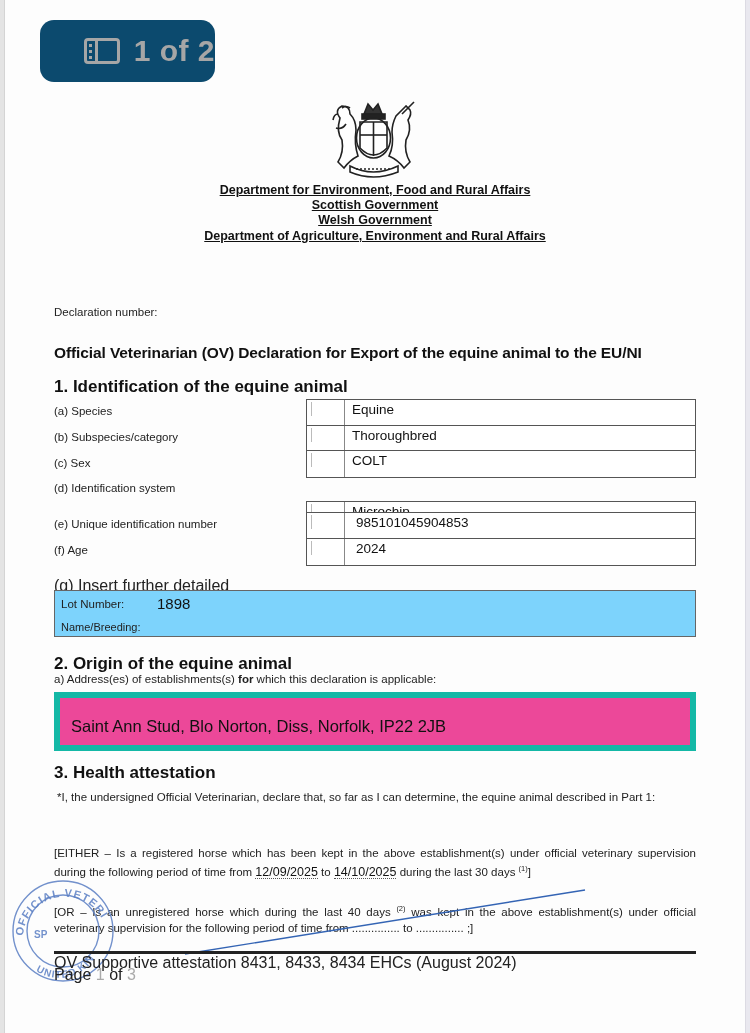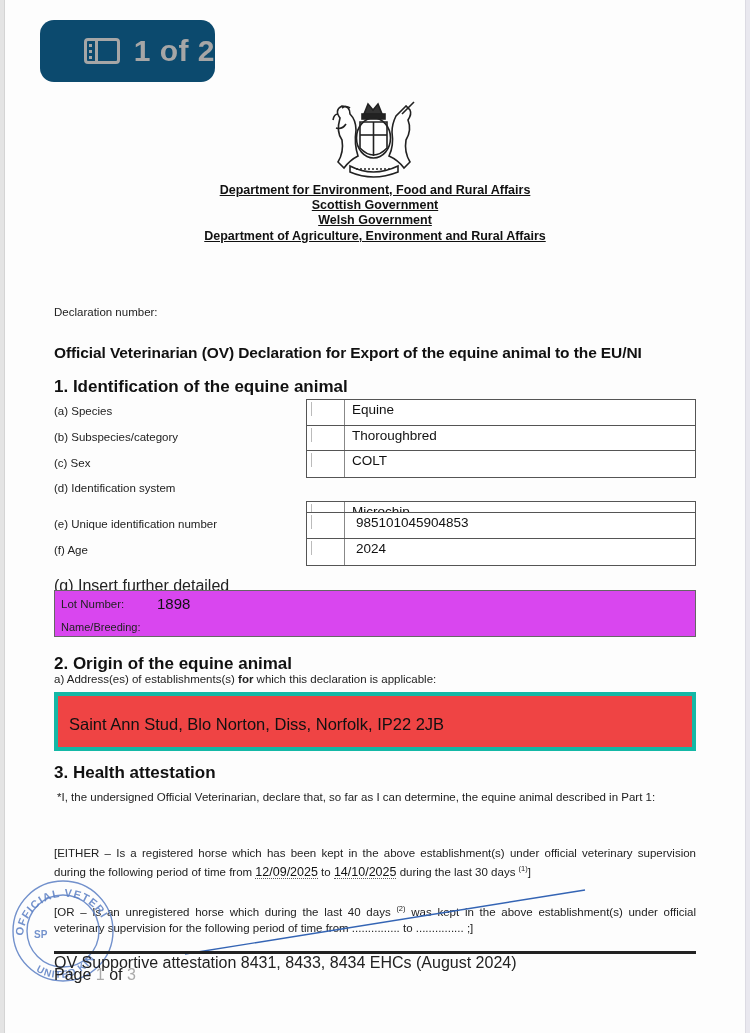--- a/index.html
+++ b/index.html
@@ -23,29 +23,29 @@
   .doc-title { position: absolute; left: 54px; top: 344px; font-size: 15.5px; font-weight: bold; color: #111; letter-spacing: -0.1px; }
   .section-heading { position: absolute; left: 54px; font-size: 17px; font-weight: bold; color: #111; }
 
   .field-label { position: absolute; left: 54px; font-size: 11.5px; color: #222; }
   .field-box { position: absolute; left: 306px; width: 390px; height: 28px; border: 1px solid #555; background: #fff; }
   .field-box .stub { position: absolute; left: 0; top: 0; width: 38px; height: 100%; border-right: 1px solid #888; }
   .field-box .stub::before { content: ""; position: absolute; left: 4px; top: 2px; width: 1px; height: 14px; background: #bbb; }
   .field-box .val { position: absolute; left: 45px; top: 2px; font-size: 13.5px; color: #111; white-space: nowrap; }
 
   .desc-label { position: absolute; left: 54px; top: 577px; font-size: 16px; color: #222; border-bottom: 1px solid #777; width: 246px; padding-bottom: 1px; }
-  .desc-box { position: absolute; left: 54px; top: 590px; width: 642px; height: 47px; border: 1px solid #666; background: #d946ef; }
+  .desc-box { position: absolute; left: 54px; top: 590px; width: 642px; height: 47px; border: 1px solid #666; background: #7dd3fc; }
   .desc-box .lot-label { position: absolute; left: 6px; top: 7px; font-size: 11.5px; color: #222; }
   .desc-box .lot-val { position: absolute; left: 74px; top: 4px; font-size: 15px; color: #111; margin-left: 28px; }
   .desc-box .name-label { position: absolute; left: 6px; top: 30px; font-size: 11px; color: #222; }
   .desc-box .breeding { position: absolute; left: 160px; top: 19px; font-size: 14px; color: #111; }
 
   .origin-sub { position: absolute; left: 54px; top: 673px; font-size: 11.5px; color: #222; }
   .origin-sub b { font-weight: bold; }
-  .origin-box { position: absolute; left: 54px; top: 692px; width: 642px; height: 59px; border: 4px solid #14b8a6; background: #ef4444; }
+  .origin-box { position: absolute; left: 54px; top: 692px; width: 642px; height: 59px; border: 6px solid #14b8a6; background: #ec4899; }
   .origin-box .val { position: absolute; left: 11px; top: 19px; font-size: 16.5px; color: #111; }
 
   .para { position: absolute; left: 54px; width: 642px; font-size: 11.5px; color: #222; line-height: 16px; text-align: justify; }
   .para sup { font-size: 7.5px; }
   .date-fill { font-size: 12.5px; color: #111; border-bottom: 1px dotted #555; line-height: 12px; display: inline-block; }
 
   .footer-rule { position: absolute; left: 54px; top: 951px; width: 642px; height: 3px; background: #222; }
   .footer-text { position: absolute; left: 54px; top: 957px; font-size: 16px; color: #222; line-height: 12px; }
   .footer-text .faint { color: #aaa; }
 

